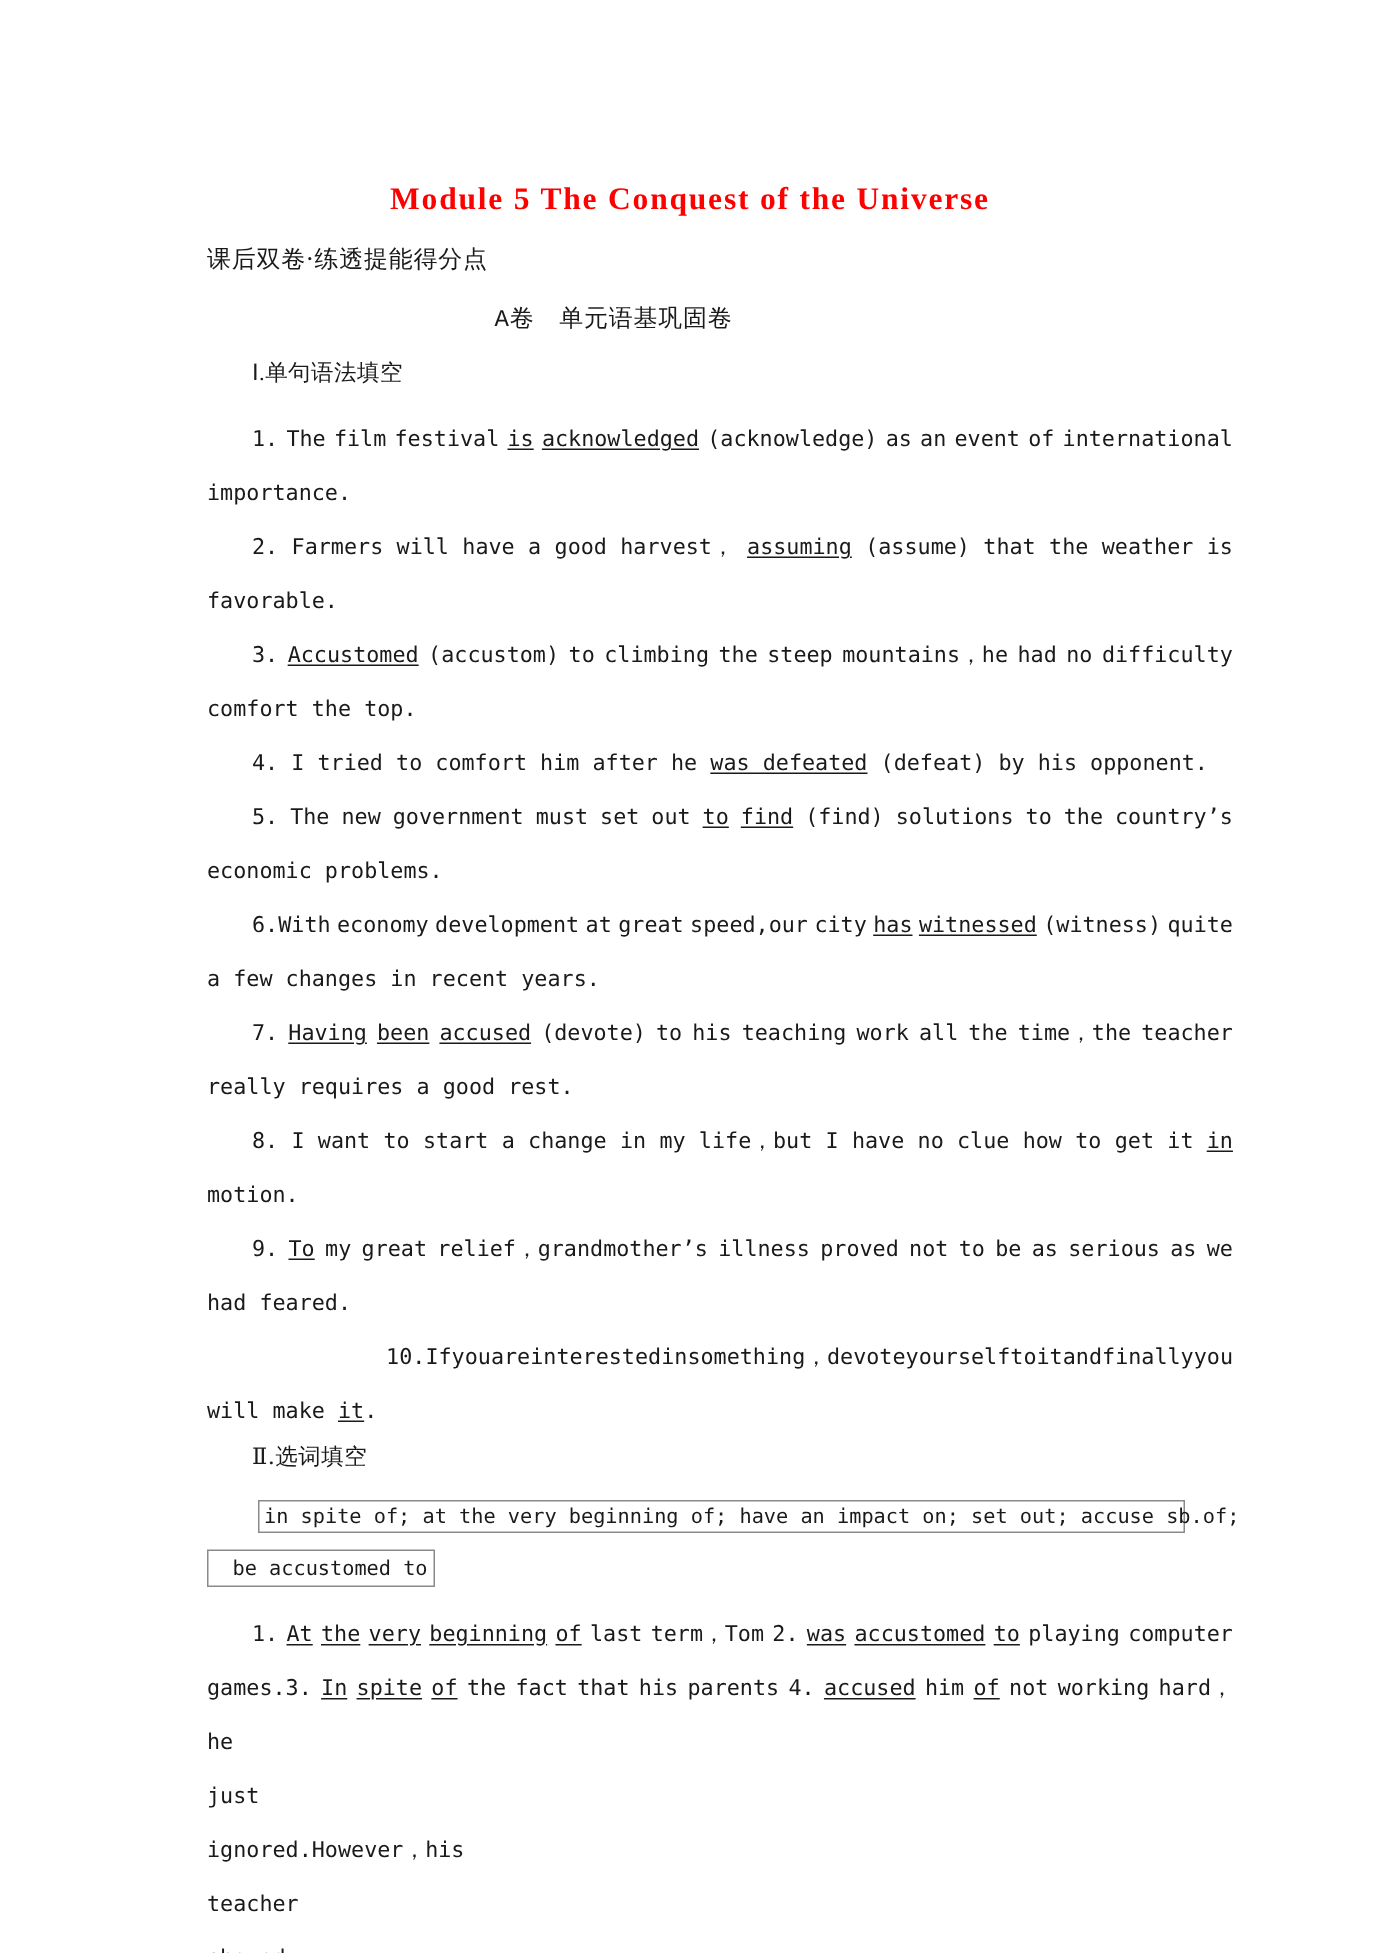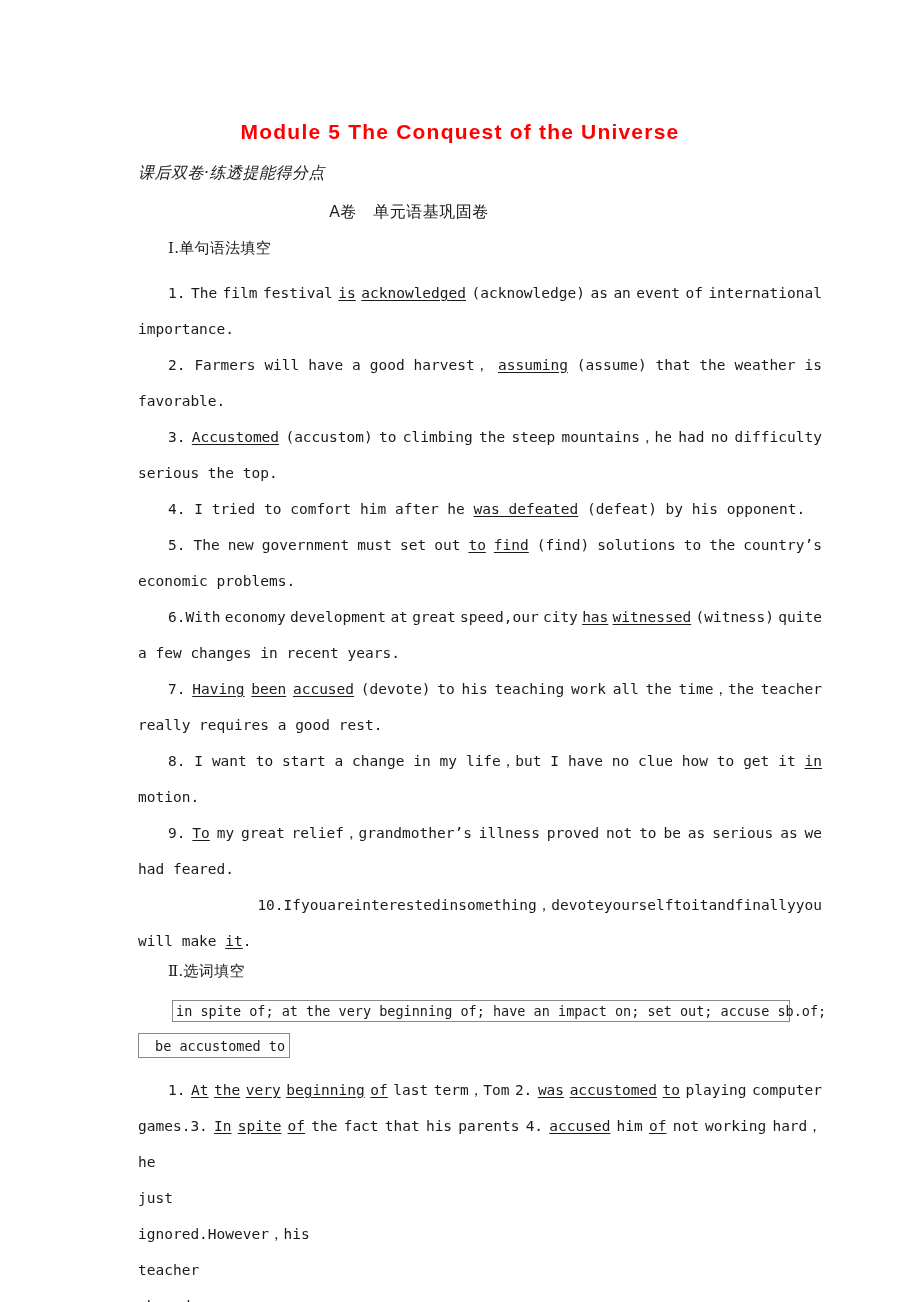--- a/index.html
+++ b/index.html
@@ -25,48 +25,47 @@
   }
 
   
   .doc-title {
     position: absolute;
     left: 0;
     top: 120px;
     width: 920px;
     text-align: center;
     color: #ff0000;
-    font-family: Liberation Sans, sans-serif;
+    font-family: Liberation Serif, serif;
     font-size: 21px;
     font-weight: bold;
     letter-spacing: 1.2px;
     white-space: nowrap;
   }
 
   
   .subtitle-cn {
     position: absolute;
     left: 138px;
     top: 163px;
     font-family: "DejaVu Serif", "Liberation Serif", serif;
     font-size: 16px;
     color: #1a1a1a;
     letter-spacing: 0.5px;
     white-space: nowrap;
-    font-style: italic;
   }
 
   
   .banner-cn {
     position: absolute;
     left: 0;
     top: 202px;
     width: 818px;
     text-align: center;
-    font-family: Liberation Sans, sans-serif;
+    font-family: Liberation Mono, monospace;
     font-size: 16px;
     color: #1a1a1a;
     letter-spacing: 0.5px;
     white-space: nowrap;
   }
 
   
   .sec-head {
     position: absolute;
     left: 168px;
@@ -133,21 +132,21 @@
 <body>
 
 <div class="page">
 
   <div class="doc-title">Module 5 The Conquest of the Universe</div>
 
   <div class="subtitle-cn">课后双卷·练透提能得分点</div>
 
   <div class="banner-cn">A卷　单元语基巩固卷</div>
 
-  <div class="sec-head" style="top:239px;">Ⅰ.单句语法填空</div>
+  <div class="sec-head" style="top:239px;font-family:Liberation Serif, serif;">Ⅰ.单句语法填空</div>
 
   <div class="sec-head" style="top:962px;">Ⅱ.选词填空</div>
 
   <div class="body-block" id="grammar-block" style="top:275px;">
       <div>
         <div class="ln" style="padding-left: 30px; display: flex; justify-content: space-between;">
           <span>1.</span>
           <span>The</span>
           <span>film</span>
           <span>festival</span>
@@ -187,21 +186,21 @@
           <span>(accustom)</span>
           <span>to</span>
           <span>climbing</span>
           <span>the</span>
           <span>steep</span>
           <span>mountains，he</span>
           <span>had</span>
           <span>no</span>
           <span>difficulty</span>
         </div>
-        <div class="ln"><span>serious the top.</span></div>
+        <div class="ln"><span>comfort the top.</span></div>
       </div>
       <div>
         <div class="ln" style="padding-left: 30px;"><span>4. I tried to comfort him after he </span><u class="ans">was defeated</u><span> (defeat) by his opponent.</span></div>
       </div>
       <div>
         <div class="ln" style="padding-left: 30px; display: flex; justify-content: space-between;">
           <span>5.</span>
           <span>The</span>
           <span>new</span>
           <span>government</span>

